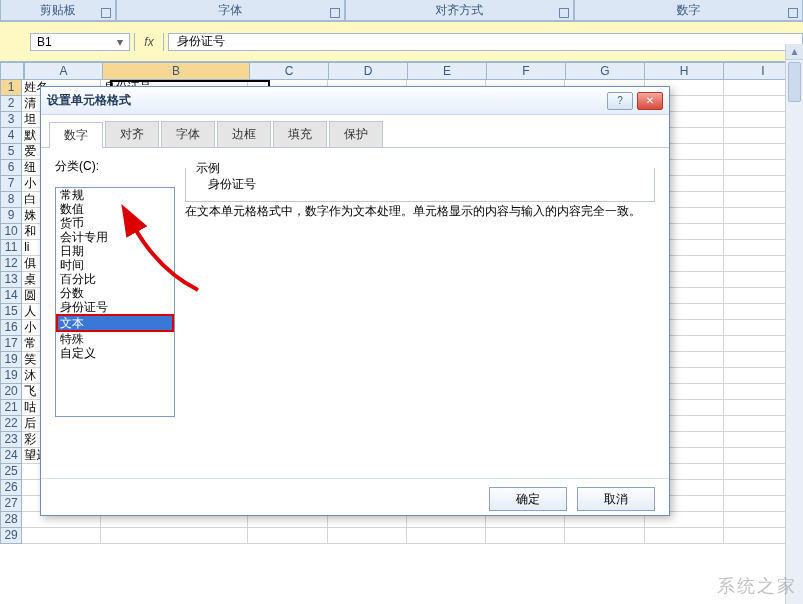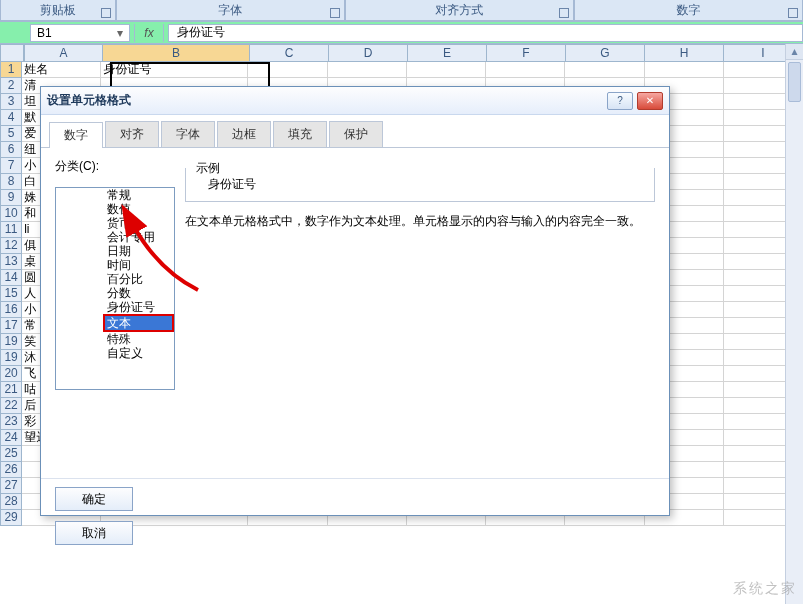--- a/index.html
+++ b/index.html
@@ -4,21 +4,21 @@
 <style>
 * { margin: 0; padding: 0; box-sizing: border-box; font-family: "Microsoft YaHei", SimSun, sans-serif; font-size: 12px; }
 body { background: #fff; width: 803px; height: 604px; overflow: hidden; position: relative; }
 
 
 .ribbon-groups { display: flex; height: 22px; background: #dbe7f5; border-bottom: 1px solid #a5b9d4; }
 .ribbon-group { flex: 1; border: 1px solid #a5b9d4; border-top: none; display: flex; align-items: center; justify-content: center; color: #3b5a82; position: relative; }
 .ribbon-group .expand { position: absolute; right: 4px; bottom: 2px; width: 10px; height: 10px; border: 1px solid #6c86aa; }
 
 
-.namebar { display: flex; height: 22px; background: #86efac; border-bottom: 1px solid #a5b9d4; align-items: center; }
+.namebar { display: flex; height: 40px; background: #fef9c3; border-bottom: 1px solid #a5b9d4; align-items: center; }
 .name-box { width: 100px; height: 18px; background: #fff; border: 1px solid #a5b9d4; margin-left: 30px; display: flex; align-items: center; padding: 0 6px; }
 .name-box .dd { margin-left: auto; color: #666; }
 .fx-btn { width: 20px; text-align: center; color: #555; font-style: italic; }
 .fx-sep { width: 1px; height: 18px; background: #a5b9d4; margin: 0 4px; }
 .formula-input { flex: 1; height: 18px; background: #fff; border: 1px solid #a5b9d4; padding: 0 8px; display: flex; align-items: center; }
 
 
 .grid { position: relative; }
 .corner { position: absolute; left: 0; top: 0; width: 24px; height: 18px; background: #e4ecf7; border: 1px solid #9eb6ce; }
 .colheaders { display: flex; margin-left: 24px; height: 18px; }
@@ -40,44 +40,44 @@
 .win-btn { width: 26px; height: 18px; margin-left: 4px; border: 1px solid #8aa4c8; border-radius: 2px; display: flex; align-items: center; justify-content: center; background: linear-gradient(#f7fbff,#d7e4f5); color: #3b5a82; font-size: 10px; }
 .win-close { background: linear-gradient(#f6a7a1,#d84b3a); color: #fff; border-color: #b23c2e; }
 
 .tabs { display: flex; padding: 6px 8px 0 8px; gap: 2px; border-bottom: 1px solid #bcc7d8; }
 .tab { padding: 4px 14px; border: 1px solid #bcc7d8; border-bottom: none; background: #e5e5e5; color: #333; cursor: pointer; }
 .tab.active { background: #fff; position: relative; top: 1px; }
 
 .content { padding: 10px 14px; display: flex; height: 330px; }
 .left-col { width: 130px; }
 .cat-label { margin-bottom: 12px; }
-.cat-list { width: 120px; height: 203px; border: 1px solid #7d9cc0; background: #fff; overflow: hidden; padding-left: 47px; }
+.cat-list { width: 120px; height: 230px; border: 1px solid #7d9cc0; background: #fff; overflow: hidden; }
 .cat-item { padding: 0 4px; line-height: 14px; cursor: pointer; white-space: nowrap; }
 .cat-item.selected { background: #3a77d6; color: #ffffff; border: 2px solid #d00; padding: 0 2px; }
 
 .right-col { flex: 1; }
 .sample-box { border: 1px solid #bcc7d8; border-top: none; padding: 4px 8px; position: relative; margin-top: 10px; }
 .sample-title { position: absolute; top: -8px; left: 6px; background: #fff; padding: 0 4px; }
 .sample-val { padding: 4px 14px; }
-.desc { margin-top: 10px; line-height: 18px; }
-
-.dialog-buttons { display: flex; justify-content: flex-end; gap: 10px; padding: 8px 14px; border-top: 1px solid #dbe2ee; flex-direction: column; }
+.desc { line-height: 18px; }
+
+.dialog-buttons { display: flex; justify-content: flex-end; gap: 10px; padding: 8px 14px; border-top: 1px solid #dbe2ee; }
 .btn { width: 78px; height: 24px; border: 1px solid #8aa4c8; background: linear-gradient(#fdfdfe,#e4edf9); cursor: pointer; }
 
 
 .arrow { position: absolute; left: 128px; top: 220px; pointer-events: none; }
 .arrow svg { overflow: visible; }
 
 
 .vscroll { position: absolute; right: 0; top: 44px; width: 18px; bottom: 0; background: #e9eef7; border-left: 1px solid #c4cfe0; }
 .vscroll .thumb { position: absolute; top: 18px; left: 2px; right: 2px; height: 40px; background: #cdd9ec; border: 1px solid #a9bcd8; border-radius: 2px; }
 .vscroll .arrow-btn { height: 16px; background: #dfe7f3; border-bottom: 1px solid #c4cfe0; text-align: center; line-height: 14px; color: #6b85a8; }
 
 
-.watermark { position: absolute; right: 6px; bottom: 6px; color: #999; font-size: 14px; opacity: 0.6; letter-spacing: 2px; }
+.watermark { position: absolute; right: 6px; bottom: 6px; color: #999; font-size: 18px; opacity: 0.6; letter-spacing: 2px; }
 </style>
 </head>
 <body>
 
 <div class="ribbon-groups">
   <div class="ribbon-group">
       <span>剪贴板</span>
       <span class="expand"></span>
     </div>
   <div class="ribbon-group" style="flex:2">

